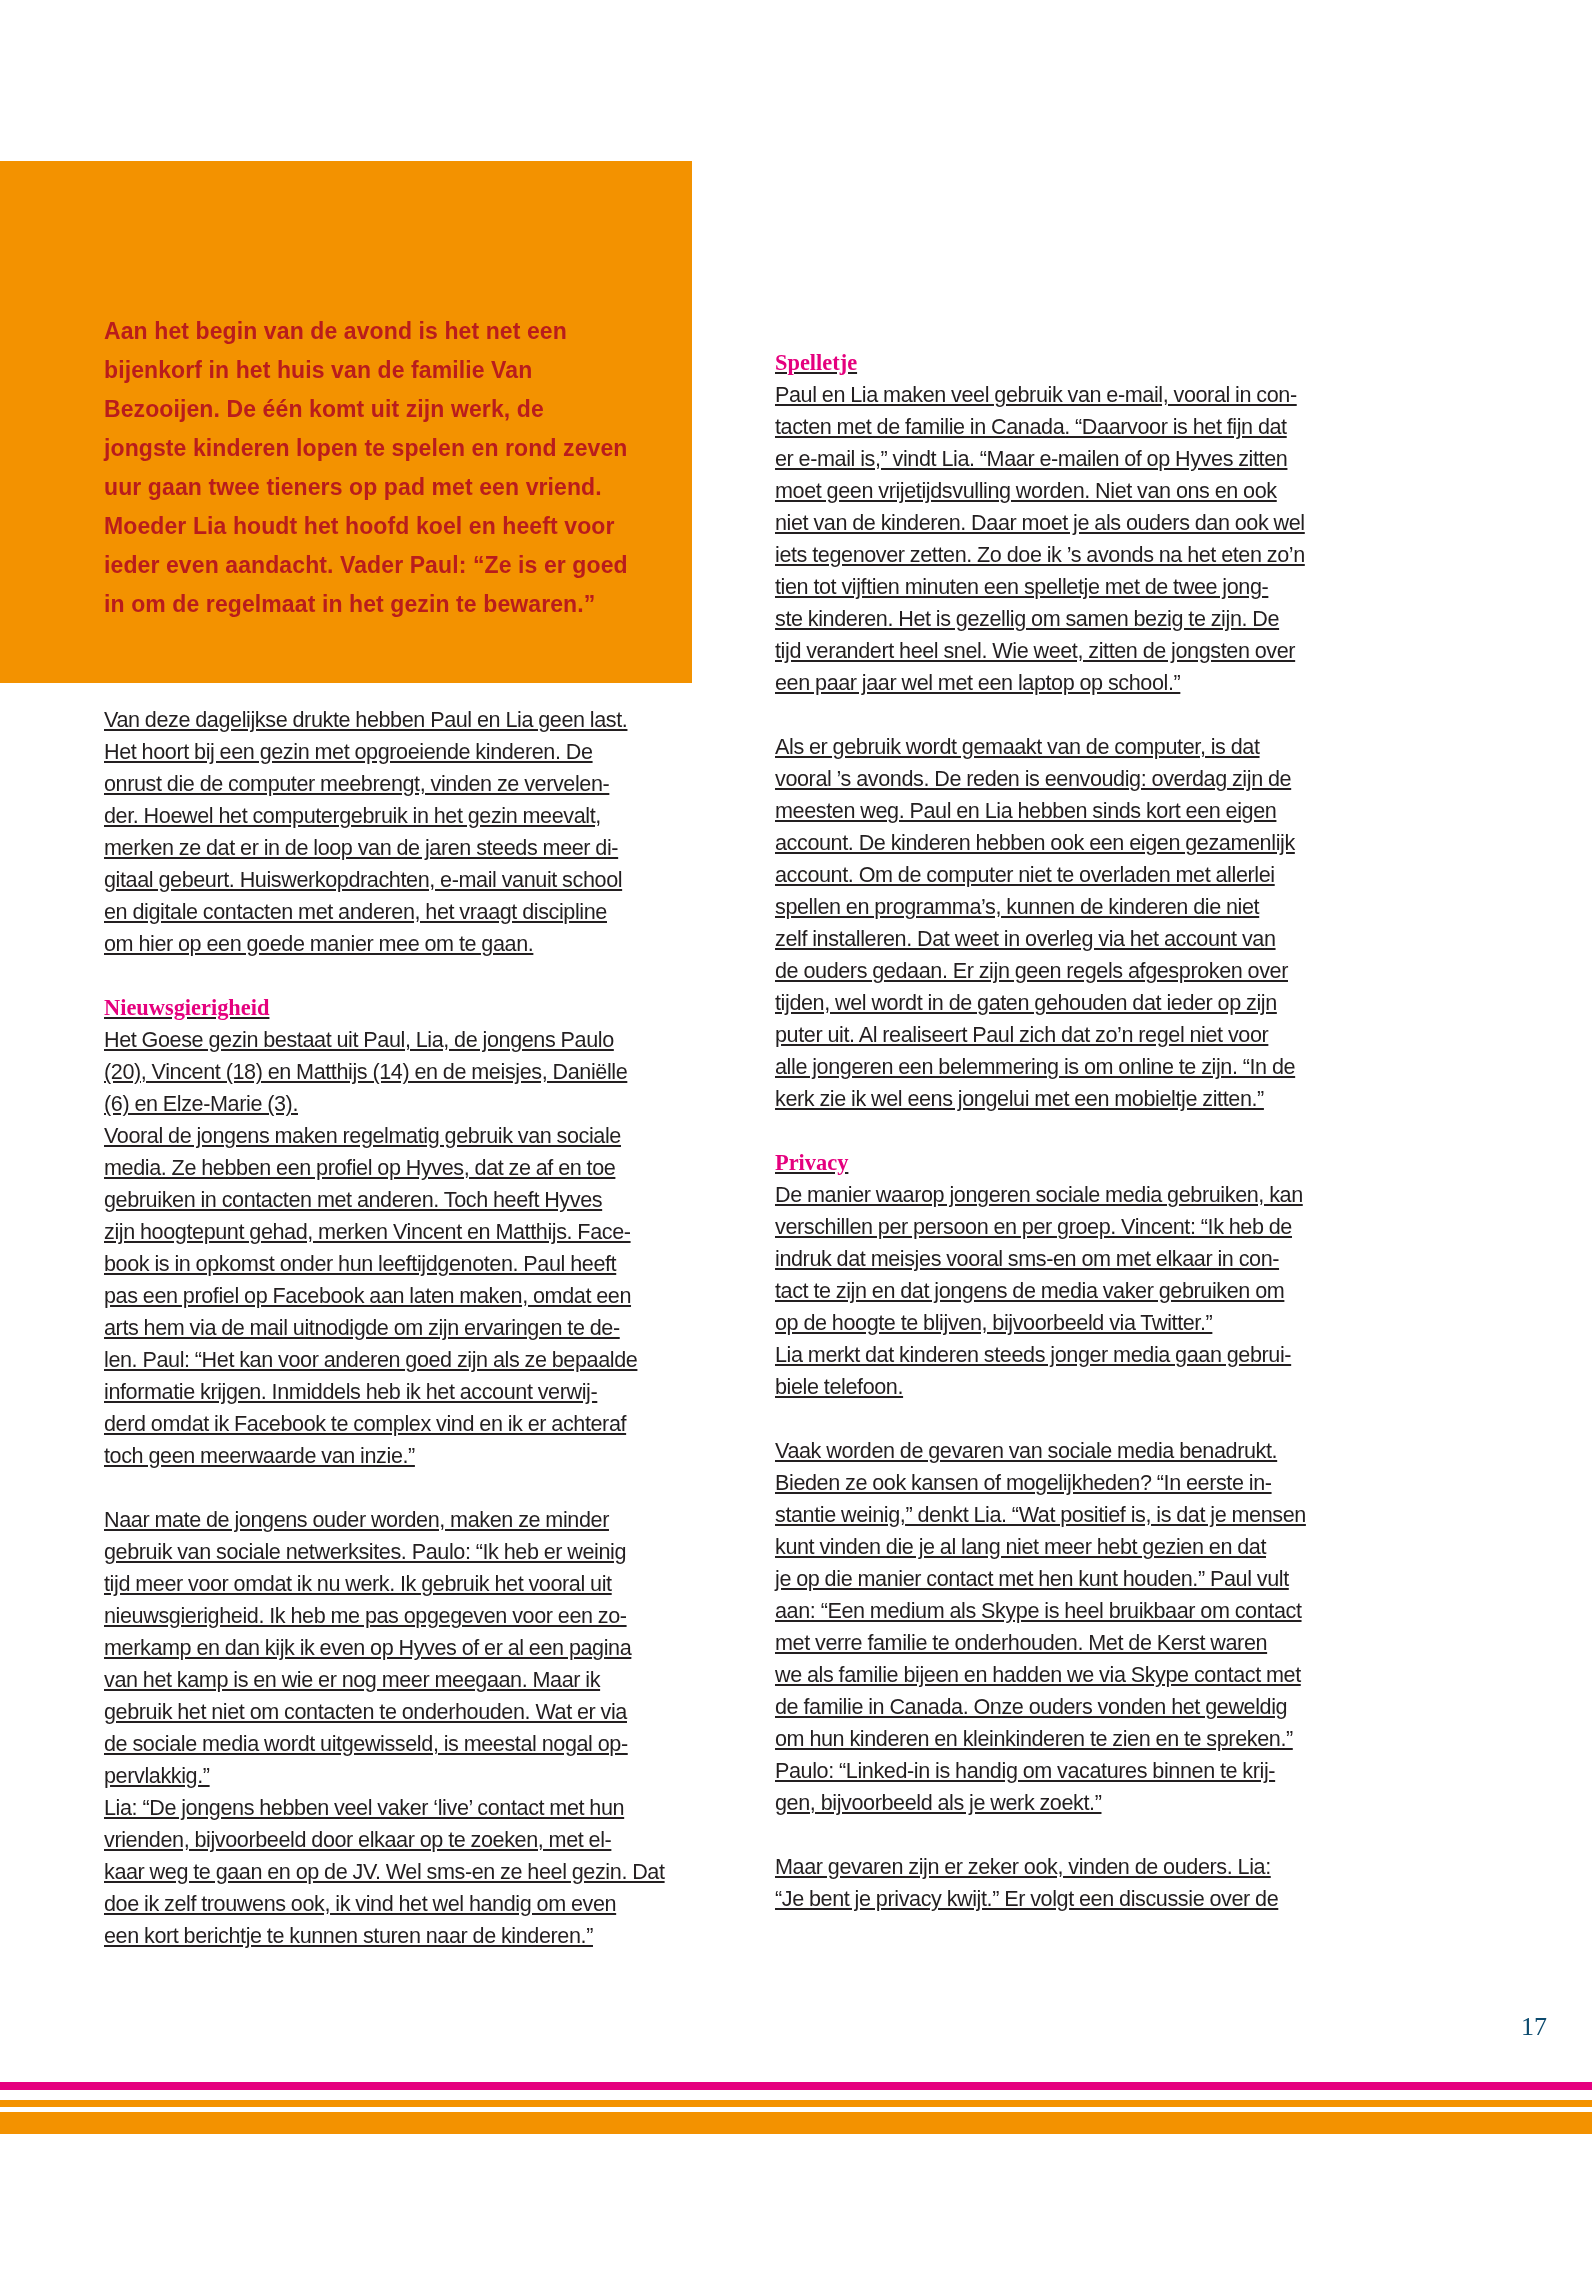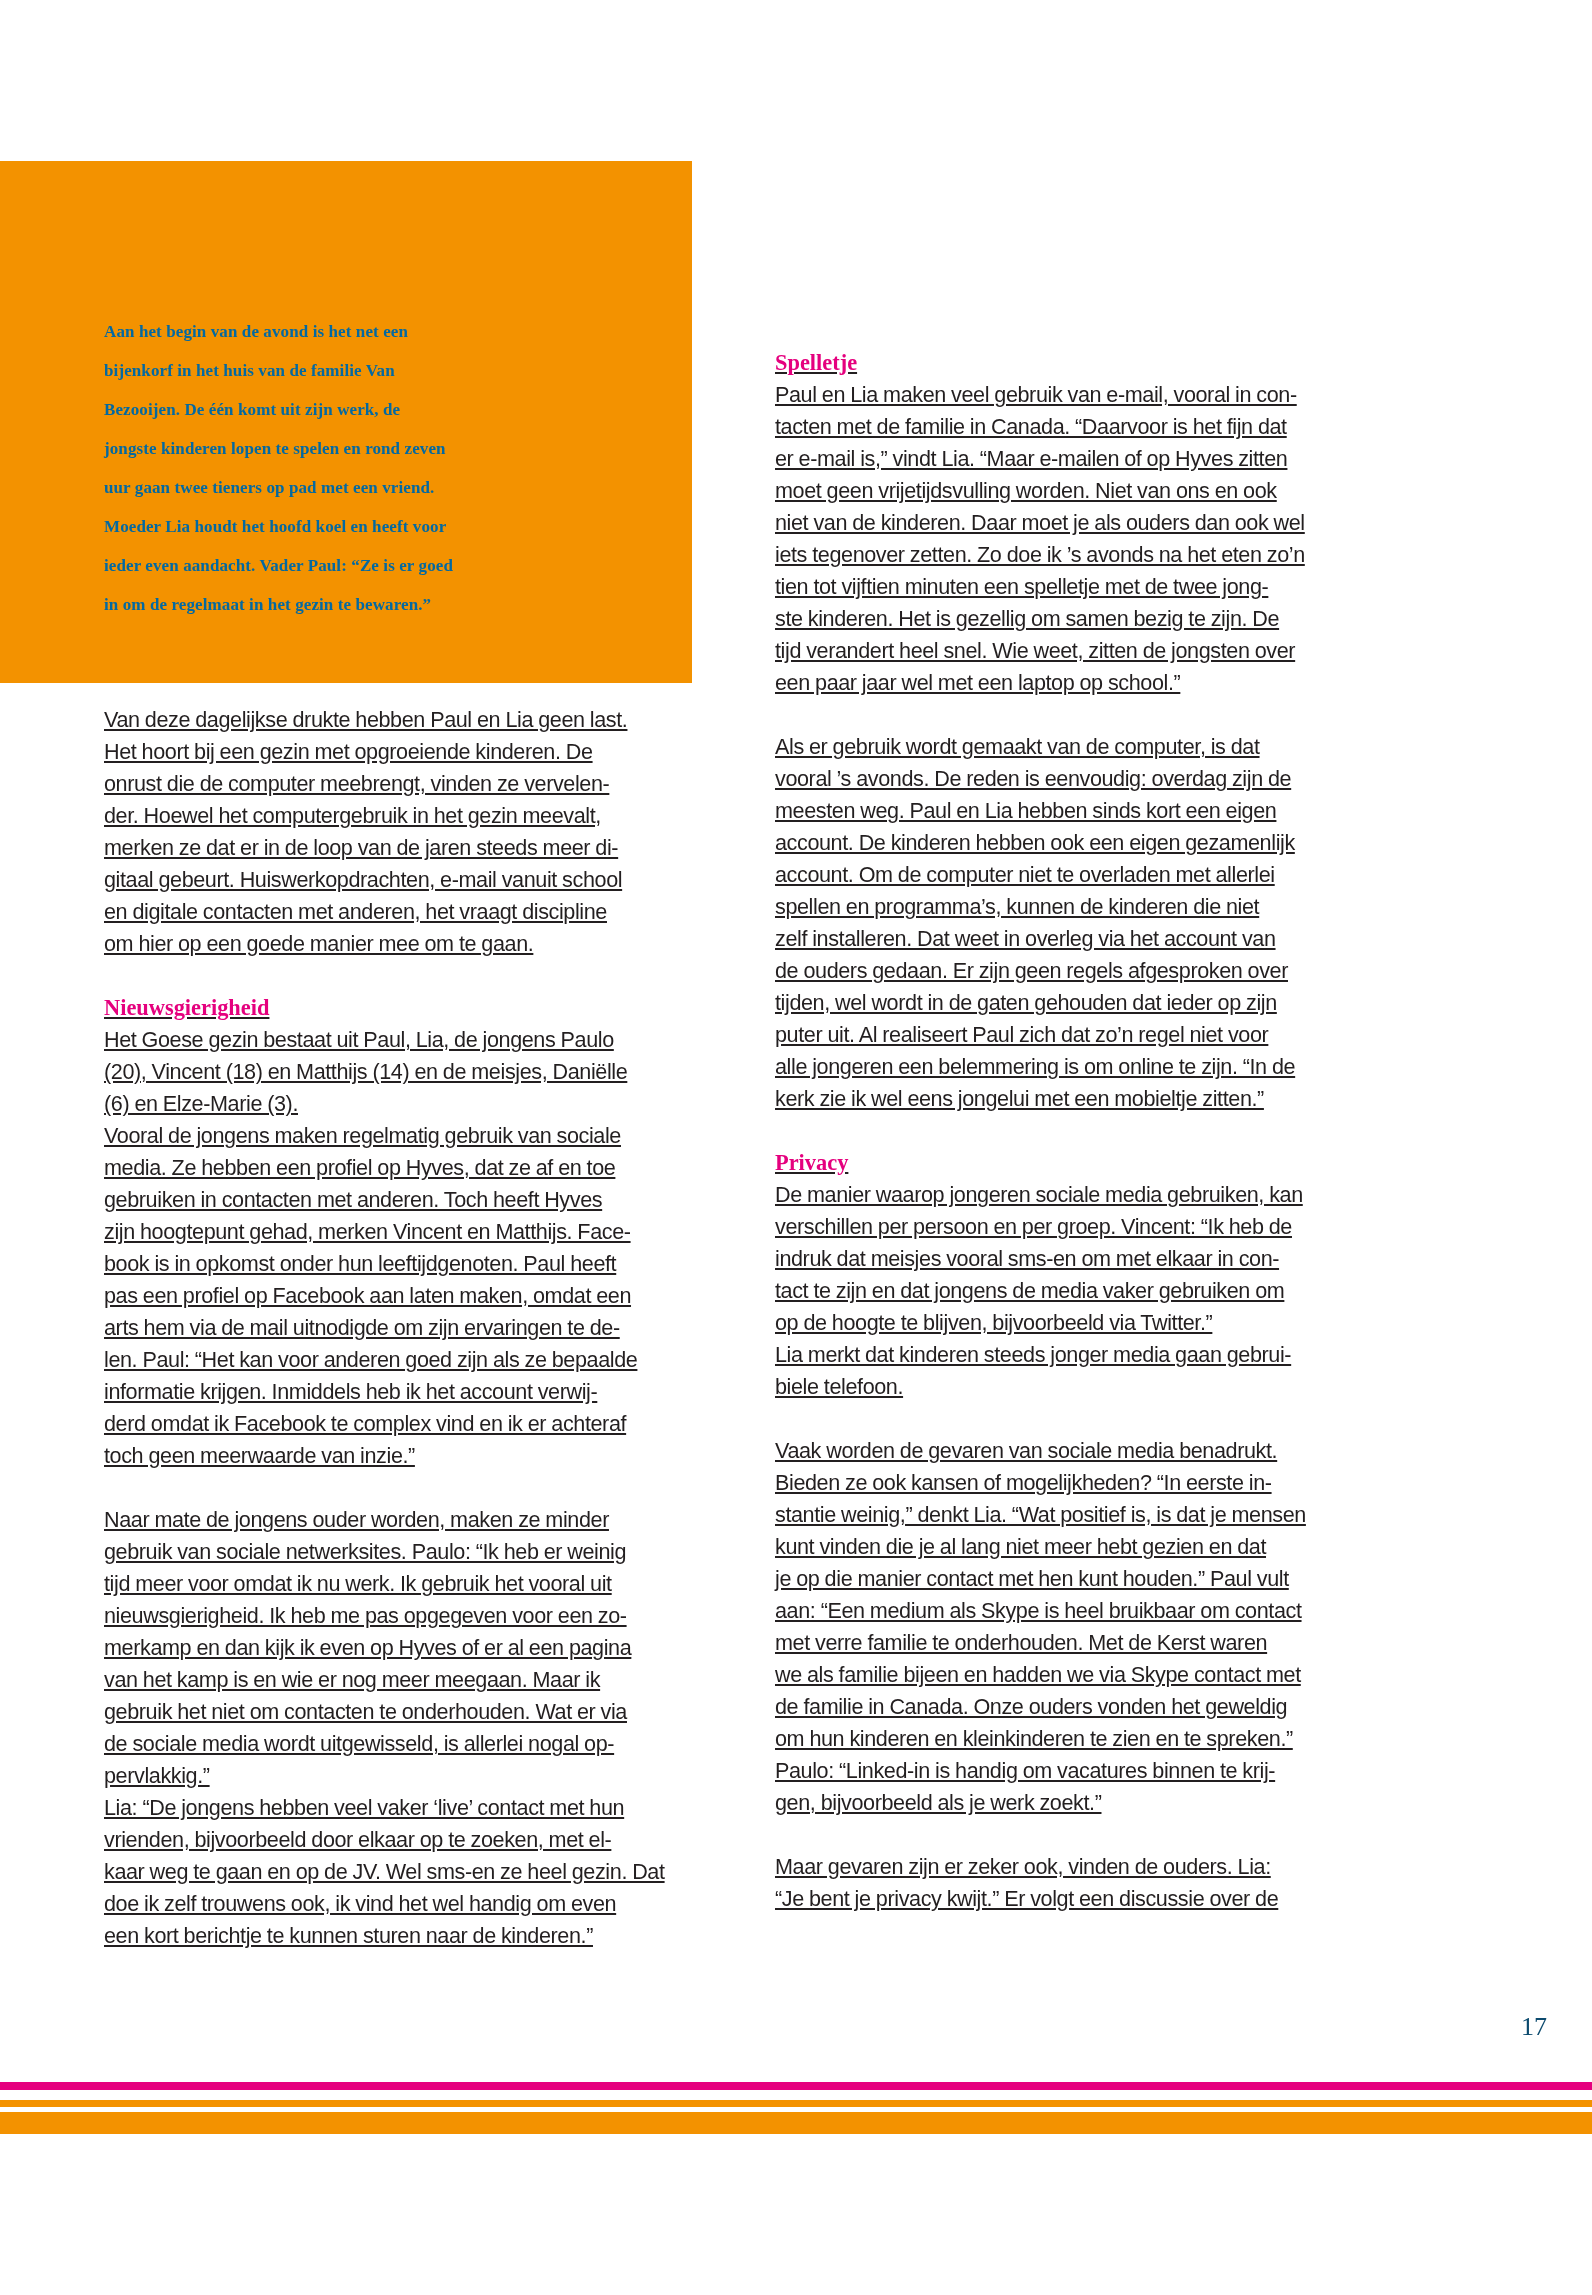--- a/index.html
+++ b/index.html
@@ -8,22 +8,22 @@
     background: #ffffff;
     font-family: "Liberation Sans", sans-serif;
     color: #231f20;
   }
   .intro-box {
     position: absolute; left: 0; top: 161px; width: 692px; height: 522px;
     background: #f39200;
   }
   .intro-text {
     position: absolute; left: 104px; top: 312px;
-    font-family: Liberation Serif, serif; font-weight: bold;
-    font-size: 17px; line-height: 39px; color: #0369a1;
+    font-family: Liberation Sans, sans-serif; font-weight: bold;
+    font-size: 23px; line-height: 39px; color: #b91c1c;
     letter-spacing: 0.1px;
   }
   .intro-text .line { display: block; white-space: nowrap; }
   .column {
     position: absolute; width: 595px;
     font-size: 21.6px; line-height: 32px;
     letter-spacing: -0.4px; word-spacing: -0.4px; text-decoration: underline;
   }
   .col-left { left: 104px; top: 704px; }
   .col-right { left: 775px; top: 347px; }
@@ -90,21 +90,21 @@
     </div>
   <span class="gap"></span>
   <div>
       <span class="line">Naar mate de jongens ouder worden, maken ze minder</span>
       <span class="line">gebruik van sociale netwerksites. Paulo: “Ik heb er weinig</span>
       <span class="line">tijd meer voor omdat ik nu werk. Ik gebruik het vooral uit</span>
       <span class="line">nieuwsgierigheid. Ik heb me pas opgegeven voor een zo-</span>
       <span class="line">merkamp en dan kijk ik even op Hyves of er al een pagina</span>
       <span class="line">van het kamp is en wie er nog meer meegaan.  Maar ik</span>
       <span class="line">gebruik het niet om contacten te onderhouden. Wat er via</span>
-      <span class="line">de sociale media wordt uitgewisseld, is allerlei nogal op-</span>
+      <span class="line">de sociale media wordt uitgewisseld, is meestal nogal op-</span>
       <span class="line">pervlakkig.”</span>
       <span class="line">Lia: “De jongens hebben veel vaker ‘live’ contact met hun</span>
       <span class="line">vrienden, bijvoorbeeld door elkaar op te zoeken, met el-</span>
       <span class="line">kaar weg te gaan en op de JV. Wel sms-en ze heel gezin. Dat</span>
       <span class="line">doe ik zelf trouwens ook, ik vind het wel handig om even</span>
       <span class="line">een kort berichtje te kunnen sturen naar de kinderen.”</span>
     </div>
 </div>
 
 <div class="column col-right">

